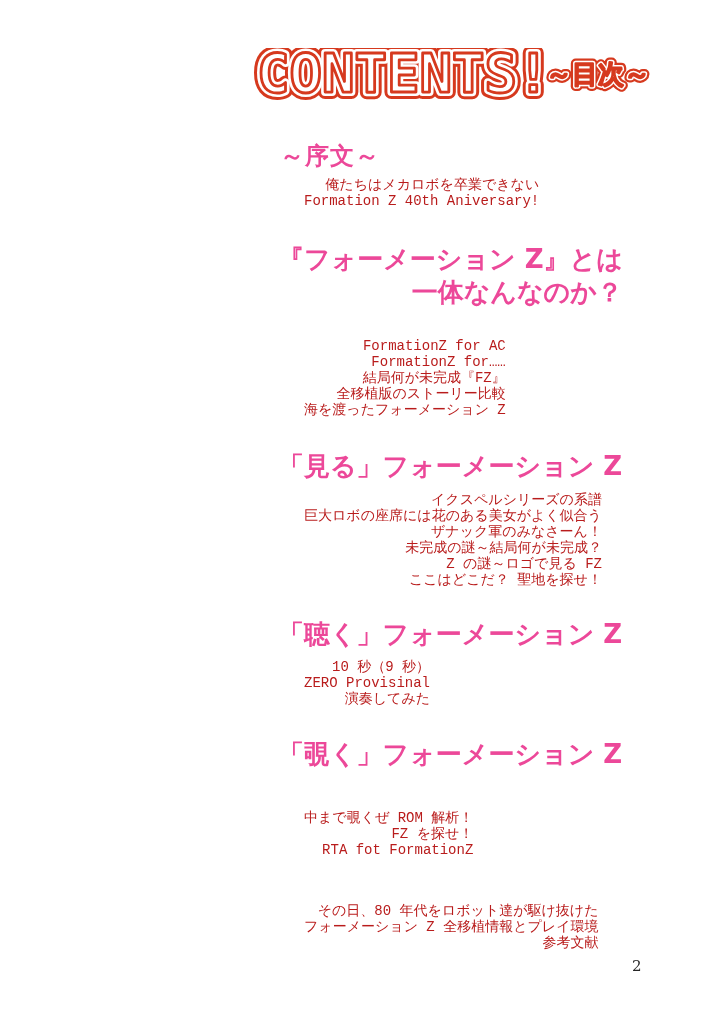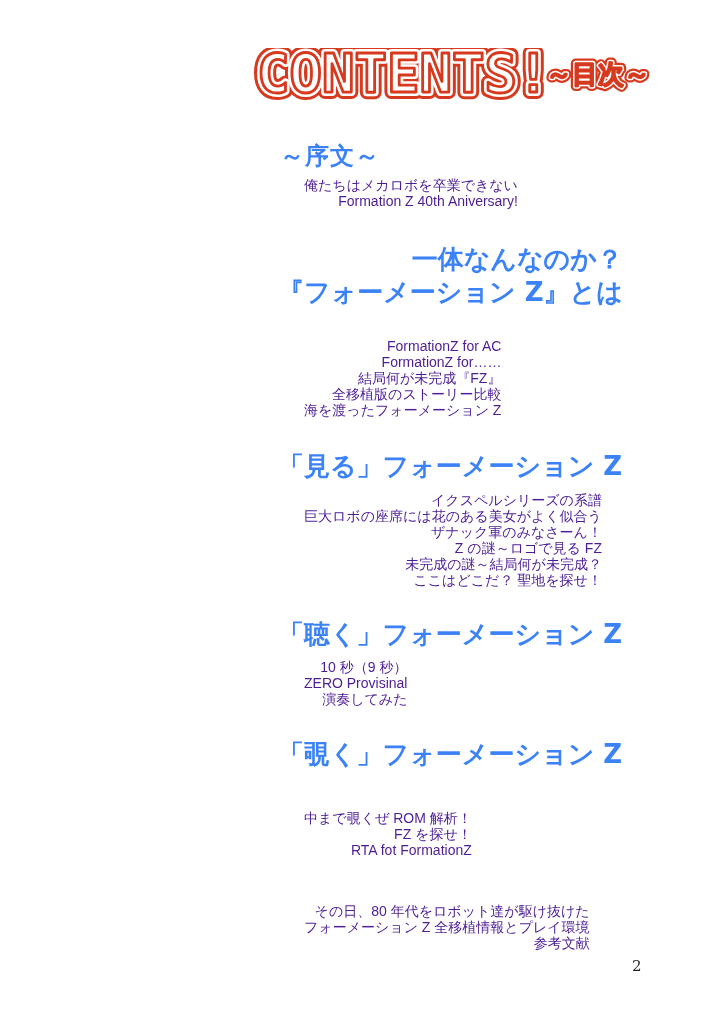--- a/index.html
+++ b/index.html
@@ -42,38 +42,38 @@
     stroke-linejoin: round;
     stroke-linecap: round;
   }
   .sub-l1 { fill: none;    stroke: #d6391e; stroke-width: 9;   }
   .sub-l2 { fill: #ffffff; stroke: #ffffff; stroke-width: 4.5; }
   .sub-l3 { fill: #ffffff; stroke: #d6391e; stroke-width: 1.6; }
 
   .heading {
     position: absolute;
     left: 278px;
-    color: #3b82f6;
+    color: #ec4899;
     font-family: "DejaVu Sans", sans-serif;
     font-weight: bold;
     font-size: 26px;
     line-height: 33px;
     white-space: nowrap;
   }
   .heading.tilde {
     left: 280px;
     font-size: 24px;
     line-height: 30px;
     letter-spacing: 1px;
   }
   .items {
     position: absolute;
     left: 304px;
-    color: #4c1d95;
-    font-family: Liberation Sans, sans-serif;
+    color: #b91c1c;
+    font-family: Liberation Mono, monospace;
     font-size: 14px;
     line-height: 16px;
     white-space: nowrap;
   }
   .page-number {
     position: absolute;
     left: 632px;
     top: 957px;
     color: #262626;
     font-family: "DejaVu Serif", "Liberation Serif", serif;
@@ -98,40 +98,40 @@
 
   <div class="heading tilde" style="top:141px">
     <div>～序文～</div>
   </div>
   <div class="items" style="top:177px">
     <div class="item">俺たちはメカロボを卒業できない</div>
     <div class="item">Formation Z 40th Aniversary!</div>
   </div>
 
   <div class="heading" style="top:243px">
+    <div>『フォーメーション Z』とは</div>
     <div>一体なんなのか？</div>
-    <div>『フォーメーション Z』とは</div>
   </div>
   <div class="items" style="top:338px">
     <div class="item">FormationZ for AC</div>
     <div class="item">FormationZ for……</div>
     <div class="item">結局何が未完成『FZ』</div>
     <div class="item">全移植版のストーリー比較</div>
     <div class="item">海を渡ったフォーメーション Z</div>
   </div>
 
   <div class="heading" style="top:450px">
     <div>「見る」フォーメーション Z</div>
   </div>
   <div class="items" style="top:492px">
     <div class="item">イクスペルシリーズの系譜</div>
     <div class="item">巨大ロボの座席には花のある美女がよく似合う</div>
     <div class="item">ザナック軍のみなさーん！</div>
+    <div class="item">未完成の謎～結局何が未完成？</div>
     <div class="item">Z の謎～ロゴで見る FZ</div>
-    <div class="item">未完成の謎～結局何が未完成？</div>
     <div class="item">ここはどこだ？ 聖地を探せ！</div>
   </div>
 
   <div class="heading" style="top:618px">
     <div>「聴く」フォーメーション Z</div>
   </div>
   <div class="items" style="top:659px">
     <div class="item">10 秒（9 秒）</div>
     <div class="item">ZERO Provisinal</div>
     <div class="item">演奏してみた</div>

